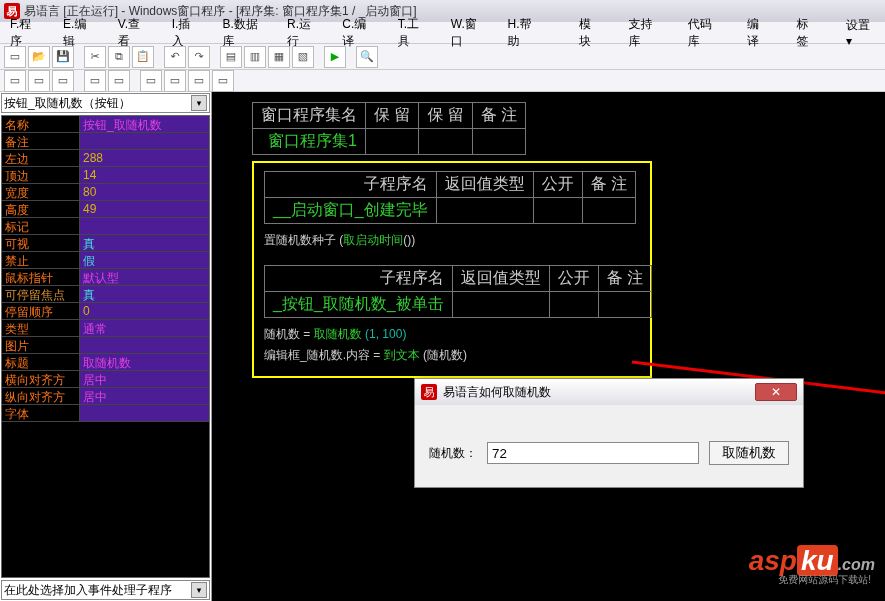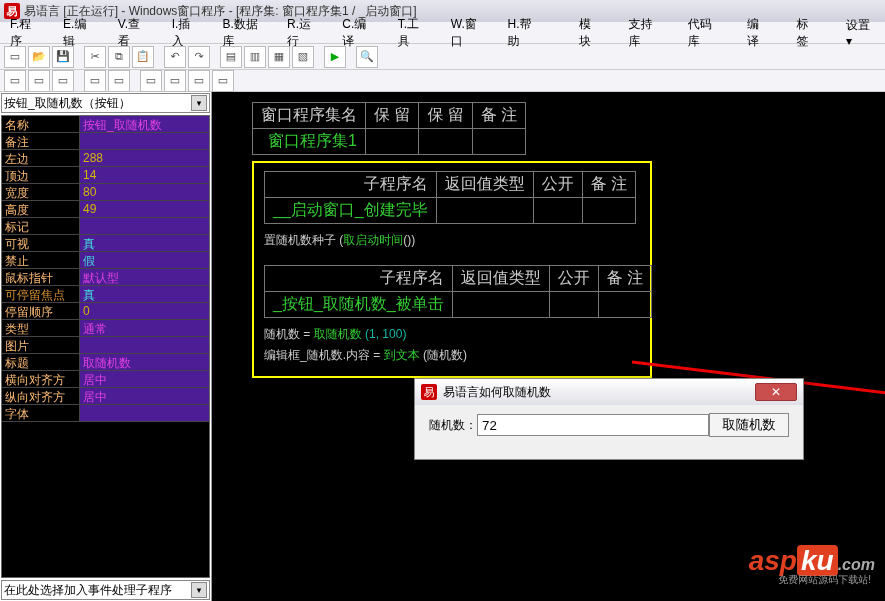--- a/index.html
+++ b/index.html
@@ -13,39 +13,39 @@
 .toolbar { background: #f4f4f8; height: 26px; display: flex; align-items: center; padding: 2px 4px; gap: 2px; border-bottom: 1px solid #ccc; }
 .tbtn { width: 22px; height: 22px; border: 1px solid #bbb; background: #fff; display: flex; align-items: center; justify-content: center; cursor: pointer; font-size: 11px; color: #555; }
 .tbtn.sep { border: none; background: none; width: 6px; cursor: default; }
 .toolbar2 { background: #f4f4f8; height: 22px; display: flex; align-items: center; padding: 2px 4px; gap: 2px; border-bottom: 1px solid #ccc; }
 .main { display: flex; height: calc(601px - 22px - 22px - 26px - 22px); }
 .left-panel { width: 212px; background: #fff; border-right: 1px solid #999; display: flex; flex-direction: column; }
 .combo { border: 1px solid #888; background: #fff; height: 20px; display: flex; align-items: center; padding: 4px 2px; margin: 1px; }
 .combo .arrow { width: 16px; height: 16px; background: #ddd; border: 1px solid #888; display: flex; align-items: center; justify-content: center; margin-left: auto; font-size: 9px; }
 .prop-grid { flex: 1; overflow: auto; background: #000; border: 1px solid #666; margin: 1px; }
 .prop-row { display: flex; border-bottom: 1px solid #444; height: 17px; }
-.prop-key { width: 78px; background: #000; color: #fdba74; padding: 1px 3px; border-right: 1px solid #444; }
+.prop-key { width: 78px; background: #000; color: #f97316; padding: 1px 3px; border-right: 1px solid #444; }
 .prop-val { flex: 1; background: #4c1d95; color: #d4b800; padding: 1px 3px; }
 .prop-val.magenta { color: #e040e0; }
 .prop-val.cyan { color: #4dd; }
 .prop-key.orange { color: #d89030; }
 .bottom-combo { margin: 1px; }
 .right-area { flex: 1; background: #000; position: relative; padding: 10px 0 0 40px; }
 .tbl { border-collapse: collapse; margin-bottom: 6px; }
 .tbl td { border: 1px solid #777; padding: 2px 8px; color: #ccc; font-size: 16px; white-space: nowrap; text-align: right; }
 .tbl td.green { color: #3c3; }
 .yellow-frame { border: 2px solid #ff0; padding: 8px 10px 10px 10px; width: 400px; }
 .code-line { color: #ccc; padding: 2px 0; }
 .code-line .fn { color: #3c3; }
 .code-line .lit { color: #14b8a6; }
 .dialog { position: absolute; left: 414px; top: 378px; width: 390px; background: #f0f0f0; border: 1px solid #888; box-shadow: 4px 4px 10px rgba(0,0,0,.5); }
 .dlg-title { background: linear-gradient(#fff,#e0e0e8); height: 26px; display: flex; align-items: center; padding: 0 6px; }
 .dlg-title .icon-e { width: 16px; height: 16px; background: #c00; color: #fff; display: flex; align-items: center; justify-content: center; font-size: 11px; border-radius: 2px; margin-right: 6px; }
 .dlg-close { margin-left: auto; width: 42px; height: 18px; background: #c94f4f; border: 1px solid #933; border-radius: 2px; color: #fff; display: flex; align-items: center; justify-content: center; font-size: 12px; cursor: pointer; }
-.dlg-body { padding: 8px 14px 22px 14px; display: flex; align-items: center; }
+.dlg-body { padding: 36px 14px 22px 14px; display: flex; align-items: center; gap: 10px; }
 .dlg-label { color: #000; }
 .dlg-input { flex: 1; height: 22px; border: 1px solid #888; background: #fff; padding: 0 4px; }
 .dlg-btn { width: 80px; height: 24px; border: 1px solid #888; background: #f4f4f4; cursor: pointer; }
 .arrow-svg { position: absolute; pointer-events: none; }
 .watermark { position: absolute; right: 10px; bottom: 24px; font-family: Arial; font-weight: bold; font-style: italic; font-size: 28px; }
 .watermark .asp { color: #e04020; }
 .watermark .ku { color: #fff; background: #e04020; padding: 0 4px; border-radius: 4px; }
 .watermark .com { color: #aaa; font-size: 16px; }
 .watermark-sub { position: absolute; right: 14px; bottom: 14px; color: #999; font-size: 10px; }
 </style>

